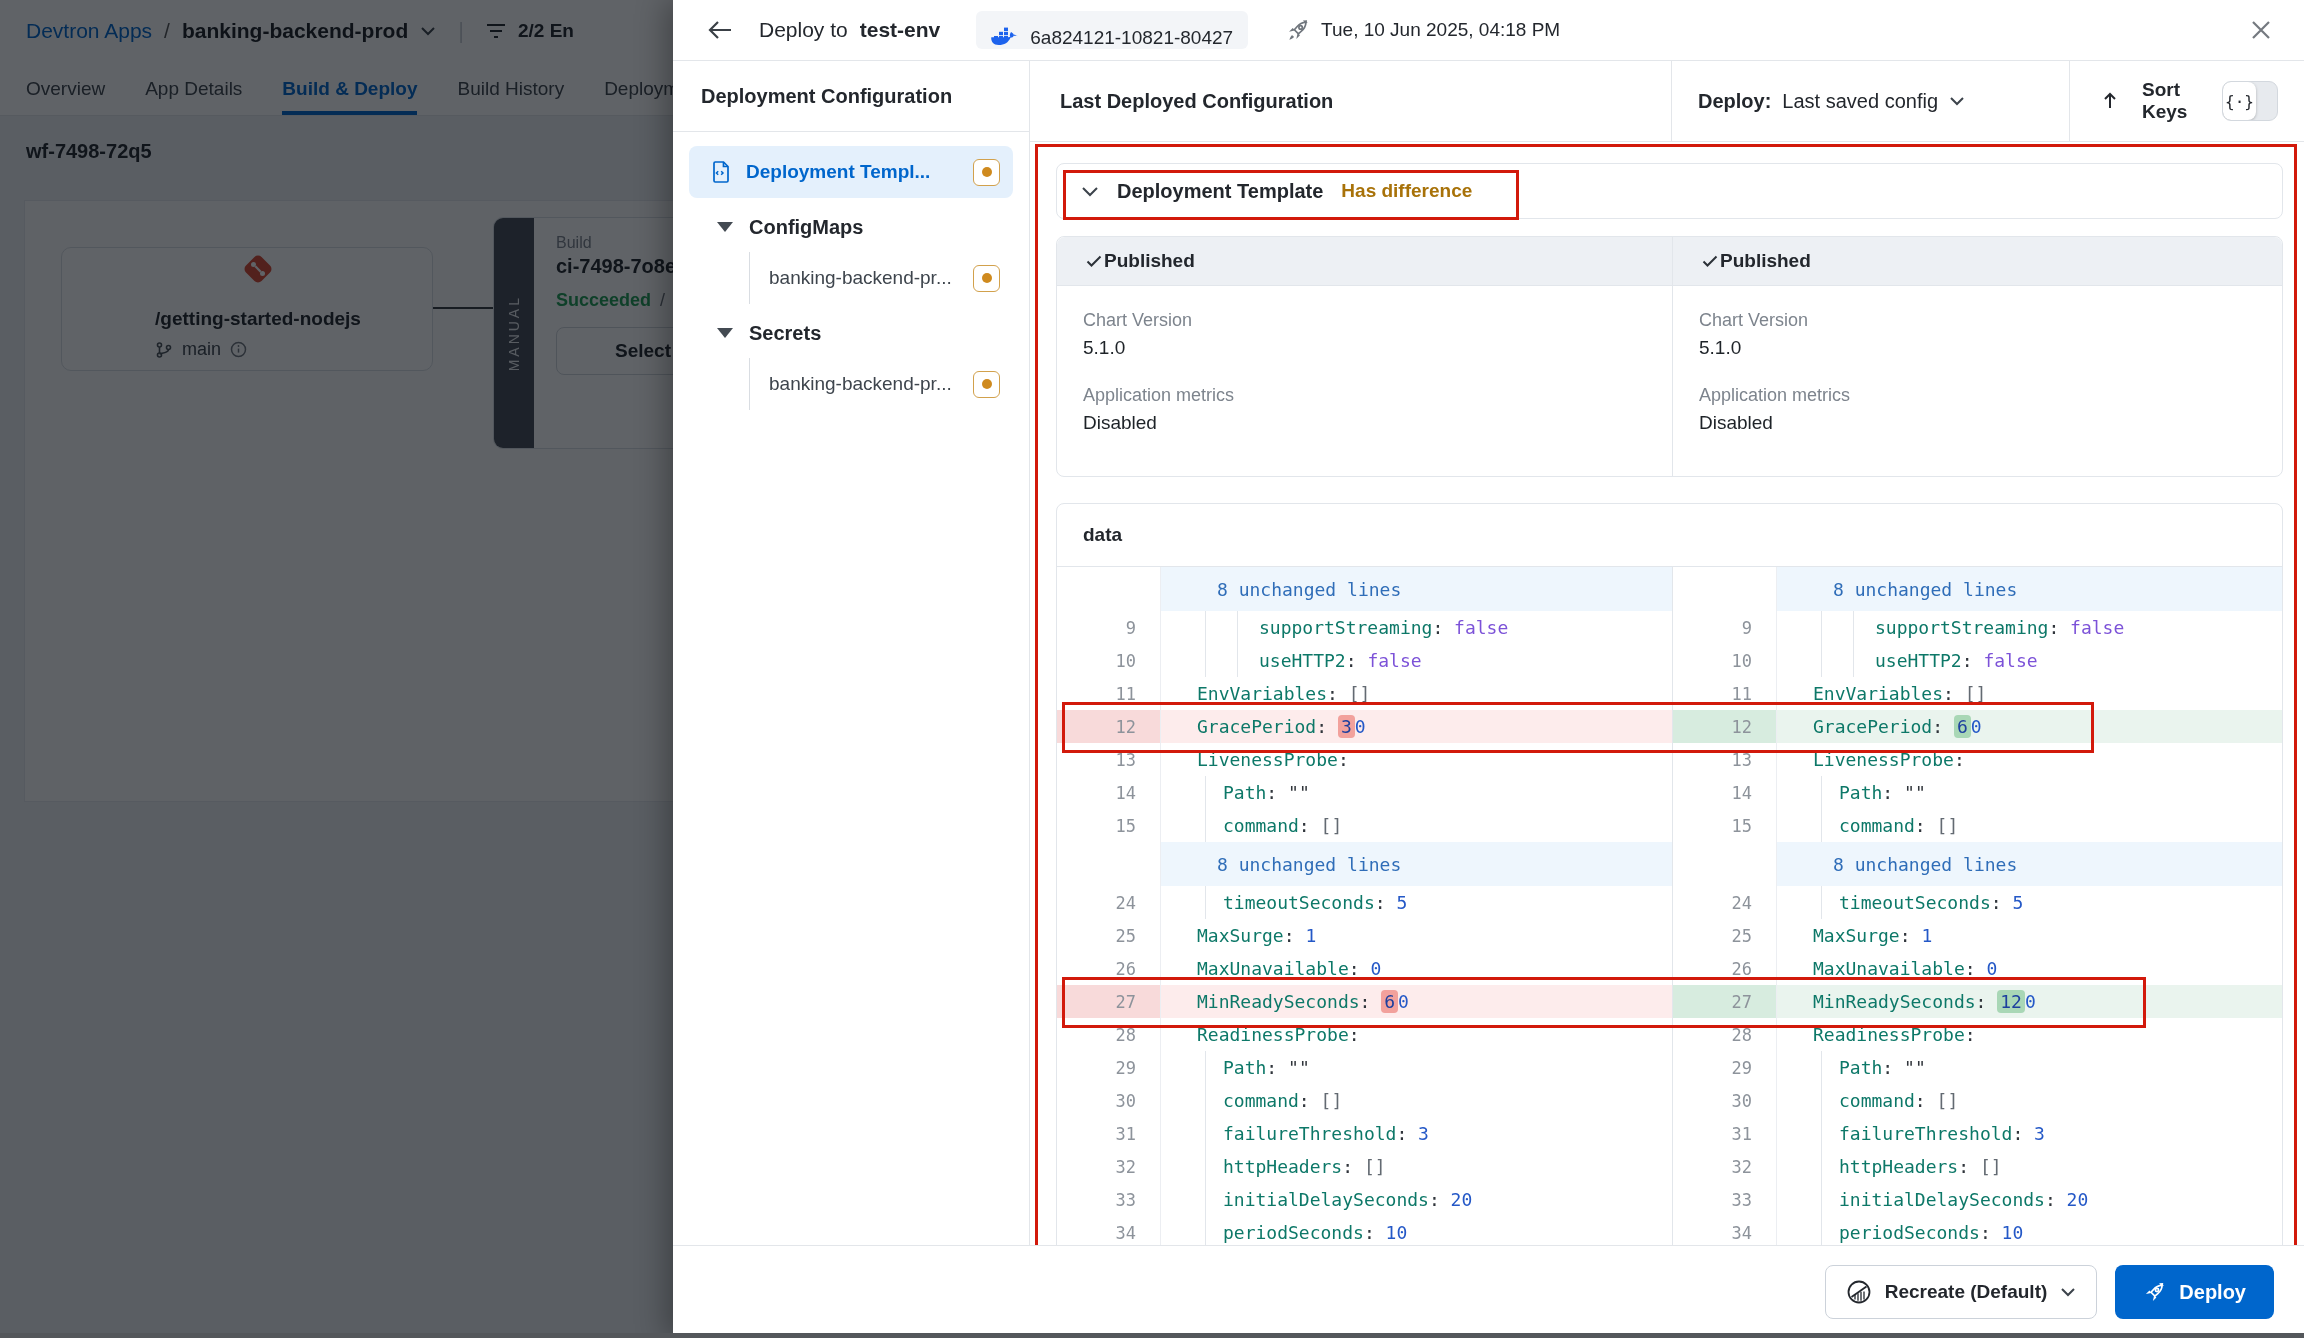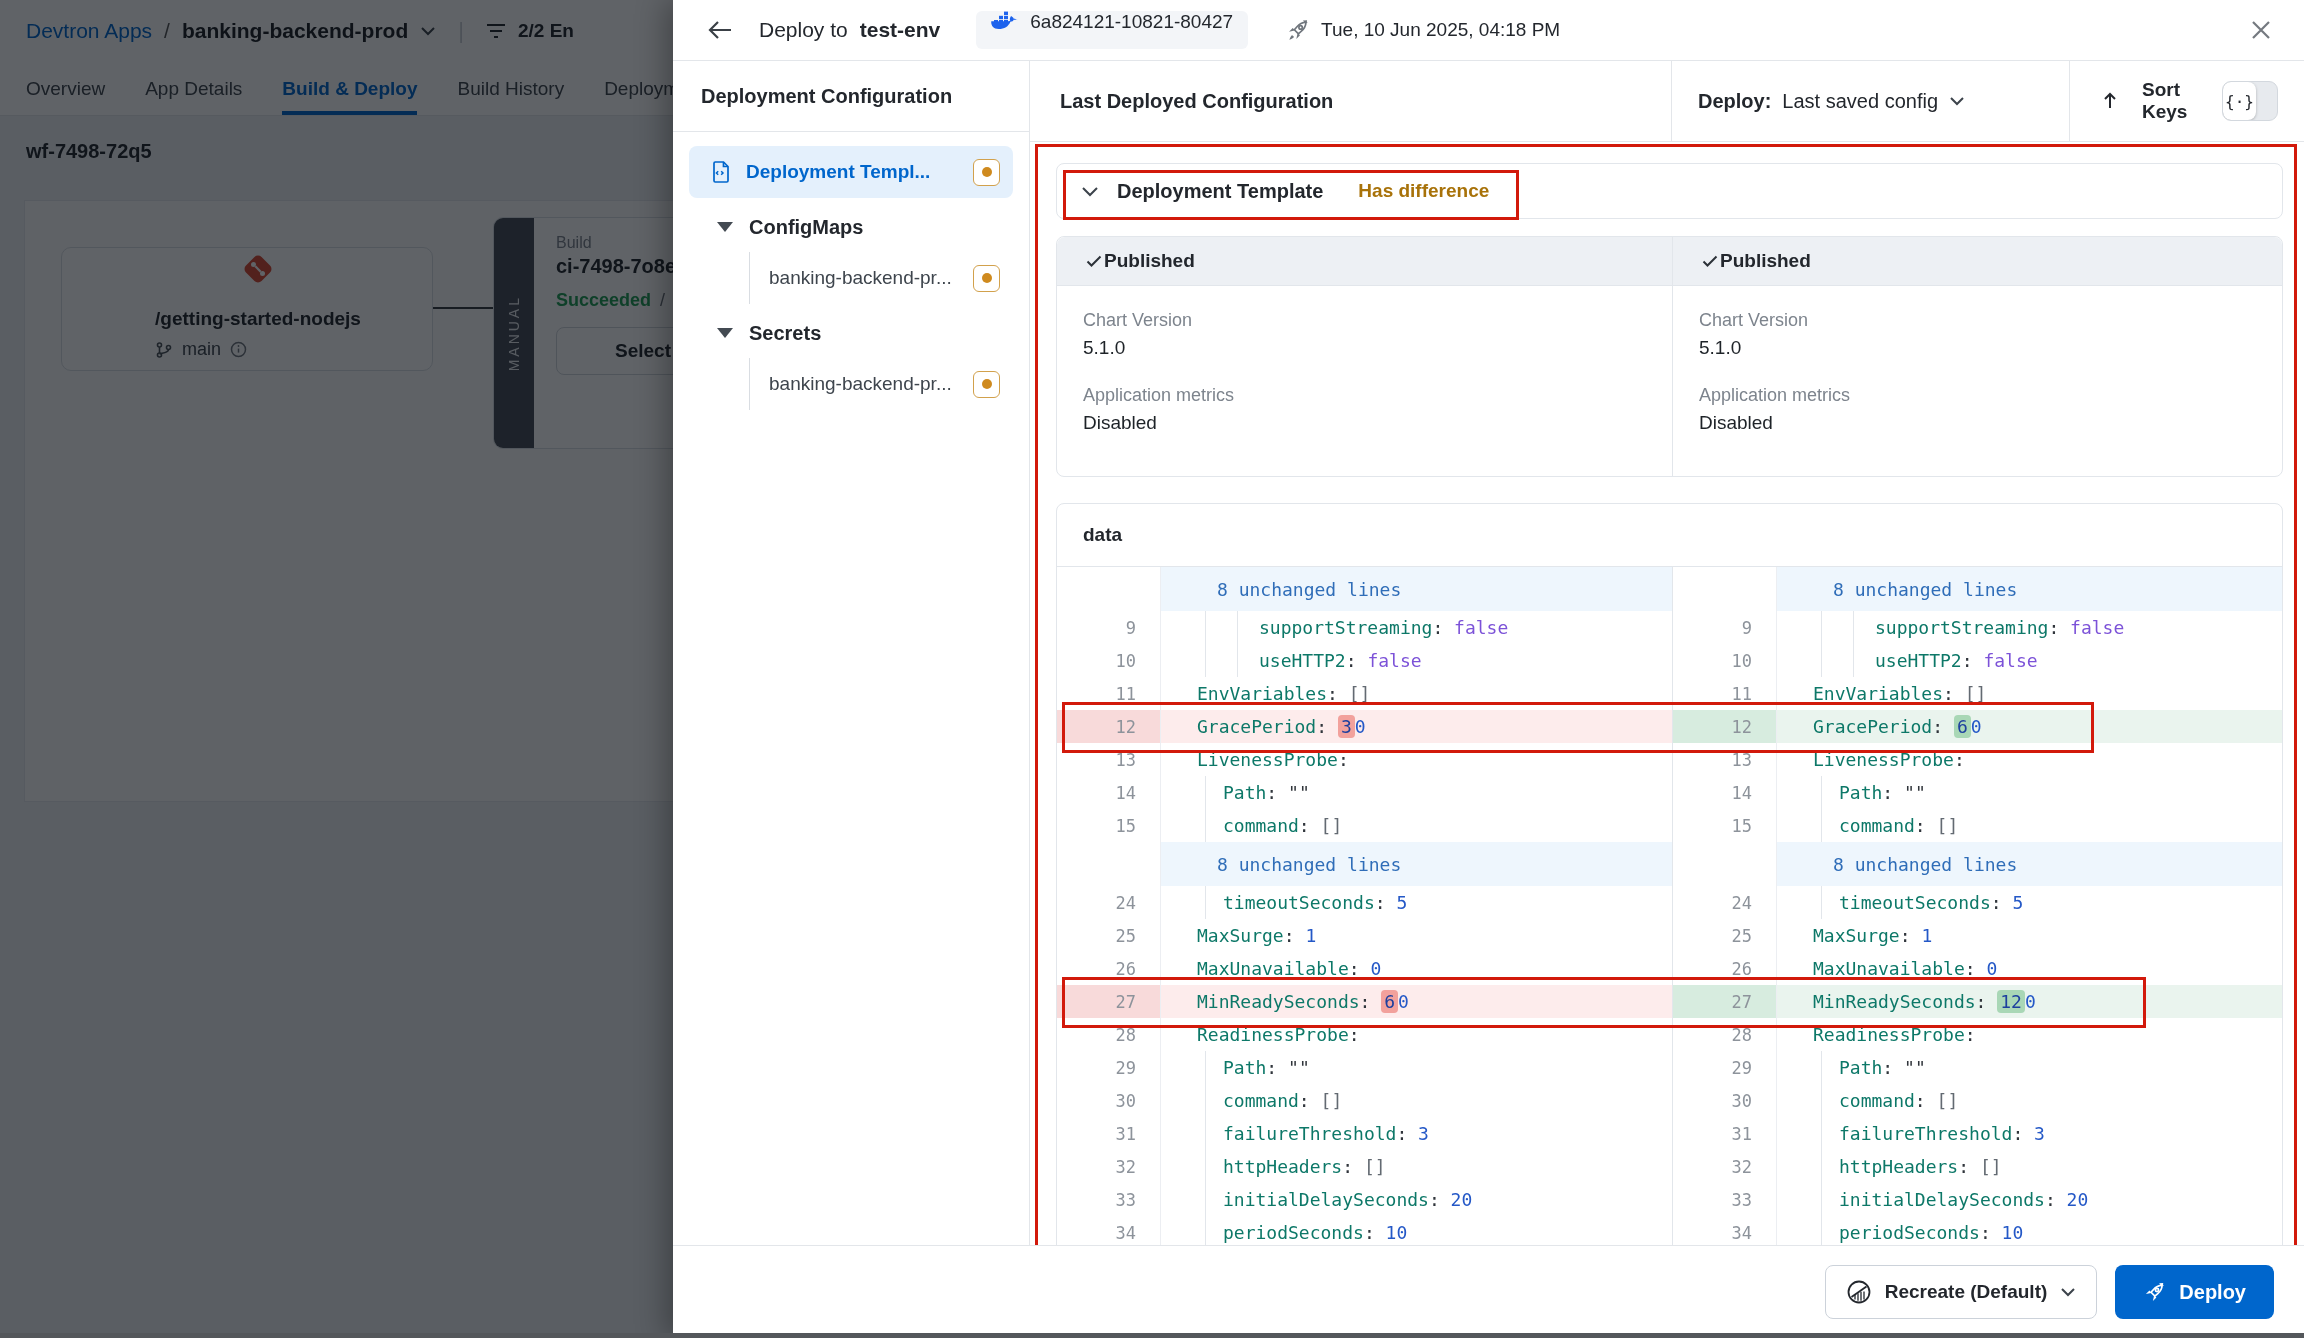--- a/index.html
+++ b/index.html
@@ -38,21 +38,21 @@
   .b-link{color:var(--accent_blue);font-weight:600;}
   .select-btn{margin-top:16px;height:46px;border:1px solid #d0d5db;border-radius:8px;display:inline-flex;align-items:center;
               padding:0 40px 0 58px;font-size:19px;font-weight:600;white-space:nowrap;background:#fff;}
   .overlay{position:absolute;top:0;left:0;width:673px;height:1338px;background:rgba(6,11,17,0.64);z-index:10;}
   
   .modal{position:absolute;top:0;left:673px;right:0;bottom:0;background:#fff;z-index:20;display:flex;flex-direction:column;
          box-shadow:-8px 0 28px rgba(0,0,0,.3);}
   .m-header{height:60px;flex:none;display:flex;align-items:center;border-bottom:1px solid #e3e6ea;padding:0 28px 0 30px;gap:22px;}
   .m-title{font-size:21px;display:flex;gap:12px;align-items:baseline;}
   .m-title .env{font-weight:700;}
-  .chip{display:flex;align-items:flex-start;gap:11px;background:#f3f5f8;border-radius:6px;height:38px;padding:0 15px;margin-left:14px;font-size:19px;}
+  .chip{display:flex;align-items:flex-end;gap:11px;background:#f3f5f8;border-radius:6px;height:38px;padding:0 15px;margin-left:14px;font-size:19px;}
   .when{display:flex;align-items:center;gap:11px;margin-left:16px;font-size:19px;}
   .spacer{flex:1;}
   .iconbtn{display:flex;align-items:center;justify-content:center;background:none;border:none;padding:4px;cursor:pointer;}
   .m-body{flex:1;display:flex;min-height:0;}
   
   .sidebar{width:357px;flex:none;border-right:1px solid #e3e6ea;box-sizing:border-box;}
   .sb-title{height:70px;display:flex;align-items:center;padding-left:28px;font-size:20px;font-weight:700;border-bottom:1px solid #e3e6ea;}
   .sb-list{padding:14px 16px 0 16px;}
   .sb-item{height:52px;border-radius:8px;display:flex;align-items:center;gap:15px;padding:0 13px 0 22px;font-size:19px;color:#3e454d;cursor:pointer;}
   .sb-item.active{background:#e4f0fc;color:var(--accent_blue);font-weight:600;}
@@ -72,21 +72,21 @@
   .ph-mid .dl{font-weight:700;}
   .ph-right{flex:1;display:flex;align-items:center;padding:0 26px 0 32px;}
   .sort{display:flex;align-items:center;gap:24px;font-size:19px;font-weight:600;cursor:pointer;}
   .code-toggle{margin-left:auto;width:58px;height:38px;border:1px solid #d3d8de;border-radius:9px;background:#e7eaee;display:flex;overflow:hidden;cursor:pointer;}
   .ct-on{width:33px;background:#fff;border-radius:8px;box-shadow:0 1px 3px rgba(0,0,0,.25);display:flex;align-items:center;justify-content:center;
          font-size:16px;font-family:"DejaVu Sans Mono",monospace;}
   .content{flex:1;position:relative;background:#fff;overflow:hidden;}
   .card{position:absolute;background:#fff;border:1px solid #e2e6eb;border-radius:8px;box-sizing:border-box;}
   .card-template{left:26px;top:21px;width:1227px;height:56px;display:flex;align-items:center;gap:18px;padding-left:24px;}
   .ct-title{font-size:20px;font-weight:600;}
-  .ct-badge{font-size:19px;font-weight:700;color:var(--has_difference);margin-left:17px;}
+  .ct-badge{font-size:19px;font-weight:700;color:var(--has_difference);margin-left:0;}
   .card-published{left:26px;top:94px;width:1227px;height:241px;display:flex;}
   .pub-col{width:615px;box-sizing:border-box;}
   .pub-col + .pub-col{width:610px;border-left:1px solid #e2e6eb;}
   .pub-head{height:48px;background:#edf0f4;display:flex;align-items:center;padding-left:27px;font-size:19px;font-weight:700;border-bottom:1px solid #e2e6eb;}
   .pub-col:first-child .pub-head{border-top-left-radius:8px;}
   .pub-col:last-child .pub-head{border-top-right-radius:8px;}
   .pub-body{padding:24px 0 0 26px;}
   .fld-l{font-size:18px;color:#7d848d;}
   .fld-v{font-size:19px;color:#1e2328;margin:6px 0 26px 0;}
   .card-data{left:26px;top:361px;width:1227px;bottom:-2px;border-radius:8px 8px 0 0;overflow:hidden;}

